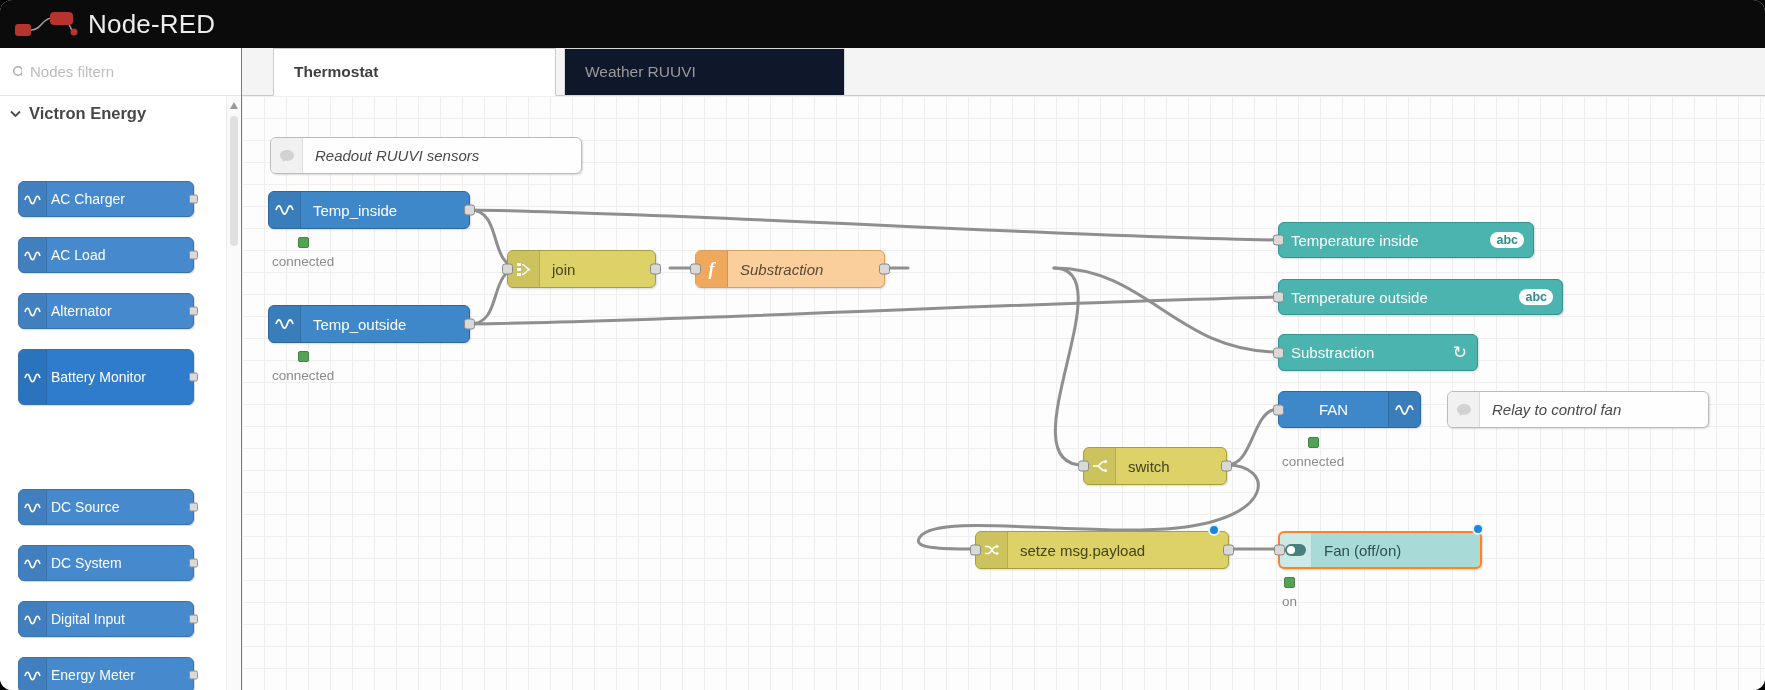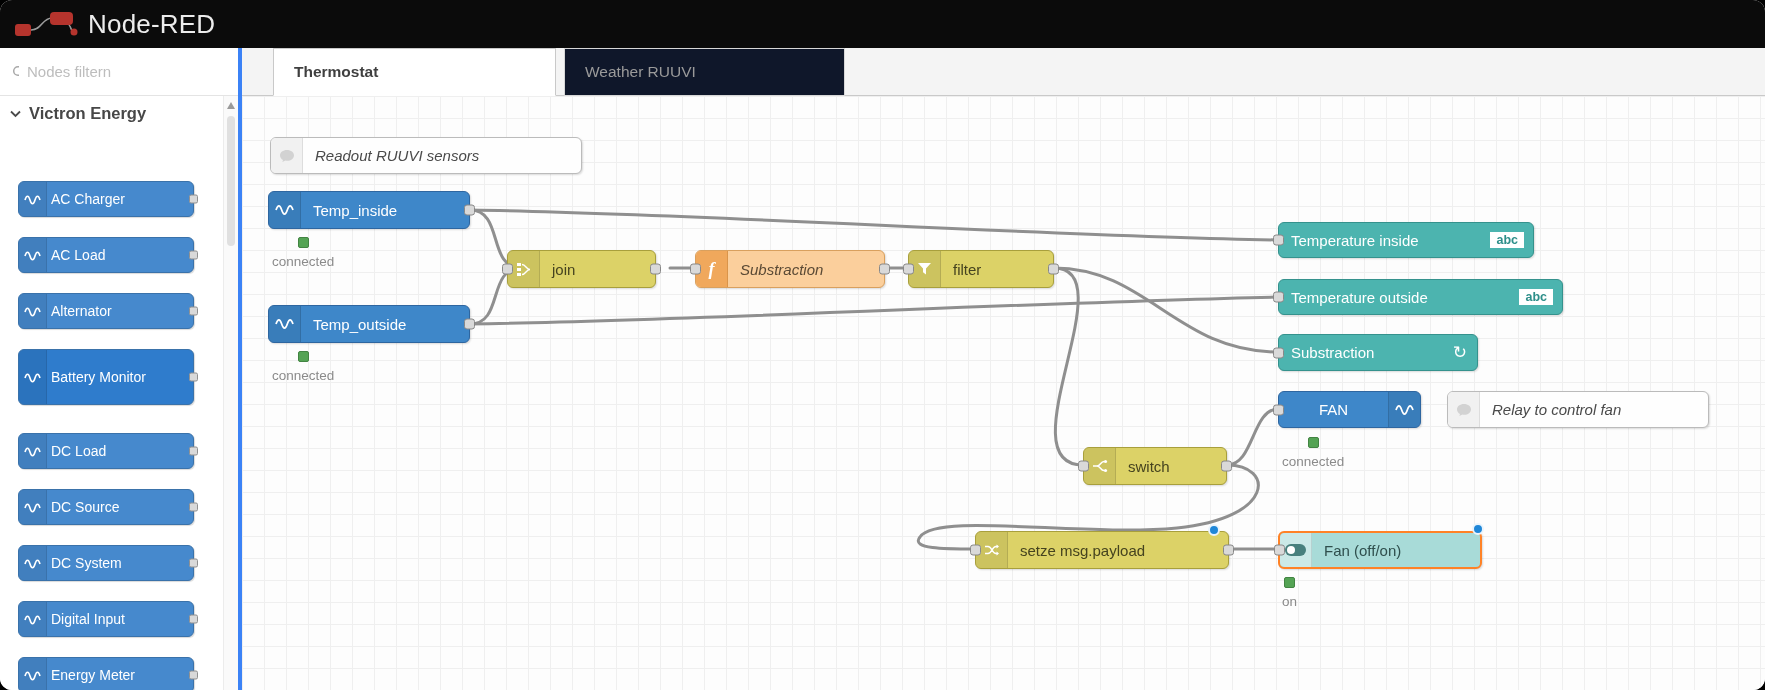--- a/index.html
+++ b/index.html
@@ -4,21 +4,21 @@
 <style>
   * { margin:0; padding:0; box-sizing:border-box; }
   body { background:#000; font-family:"Liberation Sans", sans-serif; }
   .app { position:relative; width:1765px; height:690px; border-radius:12px; overflow:hidden; background:#fff; }
 
   
   .header { position:absolute; left:0; top:0; width:100%; height:48px; background:#0b0b0b; display:flex; align-items:center; padding:0 14px; z-index:30; }
   .header .title { color:#ececec; font-size:26px; margin-left:10px; letter-spacing:.2px; }
 
   
-  .sidebar { position:absolute; left:0; top:48px; width:242px; height:642px; background:#fff; border-right:4px solid #3b82f6; overflow:hidden; z-index:20; }
+  .sidebar { position:absolute; left:0; top:48px; width:242px; height:642px; background:#fff; border-right:1px solid #3b82f6; overflow:hidden; z-index:20; }
   .search-row { position:absolute; left:0; top:0; width:100%; height:48px; border-bottom:1px solid #e4e4e4; display:flex; align-items:center; padding:0 12px; }
   .search-row input { border:none; outline:none; flex:1; font-size:15px; color:#555; margin-left:8px; font-family:"Liberation Sans", sans-serif; }
   .search-row input::placeholder { color:#bdbdbd; }
   .cat-header { position:absolute; left:10px; top:56px; display:flex; align-items:center; gap:8px; font-size:16.5px; font-weight:bold; color:#474747; cursor:pointer; }
   .palette-item { position:absolute; left:18px; width:176px; height:36px; background:#4689cd; border:1px solid #3a72aa; border-radius:6px; color:#fff; font-size:14px; display:flex; align-items:center; box-shadow:1px 1px 1px rgba(0,0,0,.15); cursor:grab; }
   .palette-item .pstrip { width:28px; align-self:stretch; background:rgba(0,0,0,.07); border-right:1px solid rgba(0,0,0,.1); border-radius:5px 0 0 5px; display:flex; align-items:center; justify-content:center; }
   .palette-item .plabel { flex:1; line-height:1.15; padding:0 4px; }
   .palette-item .pport { position:absolute; right:-5px; top:50%; transform:translateY(-50%); width:9px; height:9px; background:#d9d9d9; border:1px solid #909090; border-radius:2px; }
   .palette-item.tall { height:56px; background:#2f7ccc; }
   .pscrollbar { position:absolute; right:0; top:48px; bottom:0; width:15px; background:#fafafa; border-left:1px solid #ececec; }
@@ -55,21 +55,21 @@
   .node.selected { border:2px solid #ff8226; }
   .node.comment { background:#fefefe; border-color:#bbb; color:#4a4a4a; }
   .node.comment .label { font-style:italic; }
   .node.comment .strip { background:#f1f1f1; border-right:1px solid #ddd; }
 
   .status { position:absolute; display:flex; align-items:center; gap:6px; font-size:13.5px; color:#8b8b8b; z-index:2;flex-direction:column; }
   .status .dot { width:11px; height:11px; border-radius:2px; background:#54a354; border:1px solid #428442; }
 
   .changed-dot { position:absolute; top:-8px; right:0px; width:12px; height:12px; border-radius:50%; background:#1f87d8; border:2px solid #eaf4fd; z-index:4; }
 
-  .abc-badge { background:#fff; color:#2e8f8a; border-radius:0; font-size:12.5px; font-weight:bold; padding:2px 6px; margin-right:9px; line-height:1; }
+  .abc-badge { background:#fff; color:#2e8f8a; border-radius:8px; font-size:12.5px; font-weight:bold; padding:2px 6px; margin-right:9px; line-height:1; }
   .refresh-glyph { color:#fff; font-size:17px; margin-right:10px; }
   .fglyph { color:#fff; font-size:18px; font-style:italic; font-family:"Liberation Serif", serif; font-weight:bold; }
   .toggle-pill { width:21px; height:12px; border-radius:7px; background:#48807d; position:relative; }
   .toggle-pill .knob { position:absolute; left:2px; top:2px; width:8px; height:8px; border-radius:50%; background:#fff; }
 </style>
 </head>
 <body>
 
 <div class="app">
 
@@ -127,29 +127,20 @@
       <span class="plabel">Battery Monitor</span>
       <span class="pport"></span>
     </div>
     <div class="palette-item" style="top:245px">
       <span class="pstrip">
           <svg width="17" height="13">
             <path d="M1 7 C2.5 2 4.5 2 6 7 C7.5 12 9.5 12 11 7 C12.5 2 14.5 2 16 7" stroke="#fff" fill="none" stroke-width="1.6"></path>
           </svg>
         </span>
       <span class="plabel">Alternator</span>
-      <span class="pport"></span>
-    </div>
-    <div class="palette-item" style="top:385px">
-      <span class="pstrip">
-          <svg width="17" height="13">
-            <path d="M1 7 C2.5 2 4.5 2 6 7 C7.5 12 9.5 12 11 7 C12.5 2 14.5 2 16 7" stroke="#fff" fill="none" stroke-width="1.6"></path>
-          </svg>
-        </span>
-      <span class="plabel">DC Load</span>
       <span class="pport"></span>
     </div>
     <div class="palette-item" style="top:441px">
       <span class="pstrip">
           <svg width="17" height="13">
             <path d="M1 7 C2.5 2 4.5 2 6 7 C7.5 12 9.5 12 11 7 C12.5 2 14.5 2 16 7" stroke="#fff" fill="none" stroke-width="1.6"></path>
           </svg>
         </span>
       <span class="plabel">DC Source</span>
       <span class="pport"></span>
@@ -266,30 +257,20 @@
 
     <div class="node orange" style="left:453px; top:154px; width:190px;">
       <span class="strip left" style="background:#f0a85c; border-right-color:#d9944a;">
         <span class="fglyph">f</span>
       </span>
       <span class="label">Substraction</span>
       <span class="port in"></span>
       <span class="port out"></span>
     </div>
 
-    <div class="node yellow" style="left:666px; top:154px; width:146px;">
-      <span class="strip left">
-        <svg width="15" height="14">
-            <path d="M1 1 h13 l-5 5.5 v6 l-3 -2.2 v-3.8 z" fill="#fff"></path>
-          </svg>
-      </span>
-      <span class="label">filter</span>
-      <span class="port in"></span>
-      <span class="port out"></span>
-    </div>
 
     <div class="node teal" style="left:1036px; top:126px; width:256px; height:36px;">
       <span class="label">Temperature inside</span>
       <span class="abc-badge">abc</span>
       <span class="port in"></span>
     </div>
 
     <div class="node teal" style="left:1036px; top:183px; width:285px; height:36px;">
       <span class="label">Temperature outside</span>
       <span class="abc-badge">abc</span>

